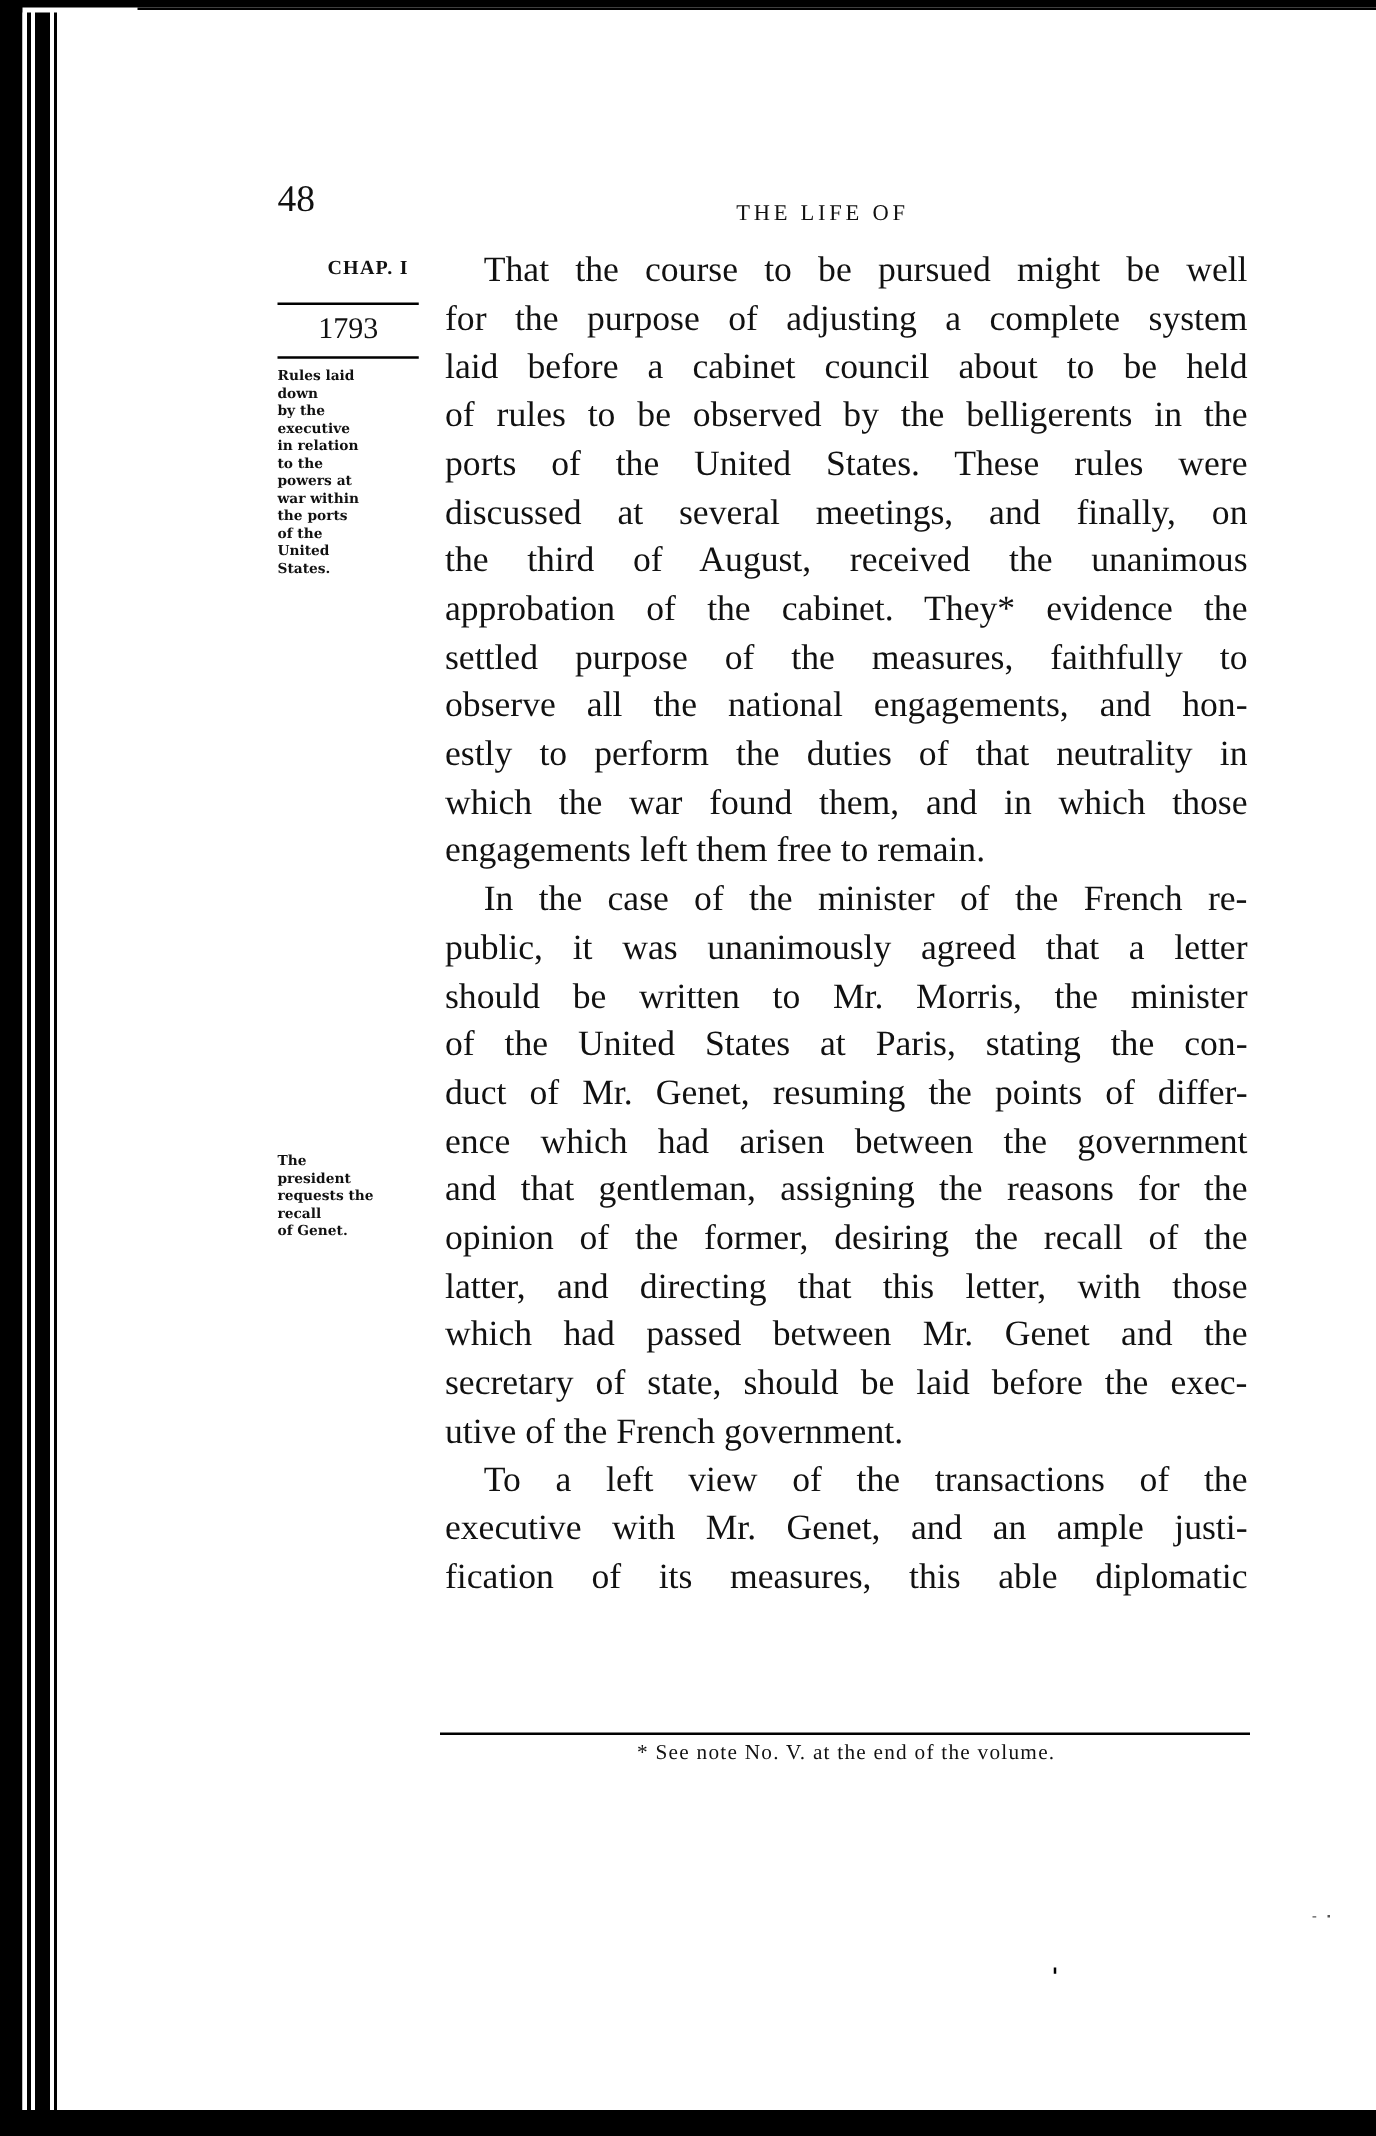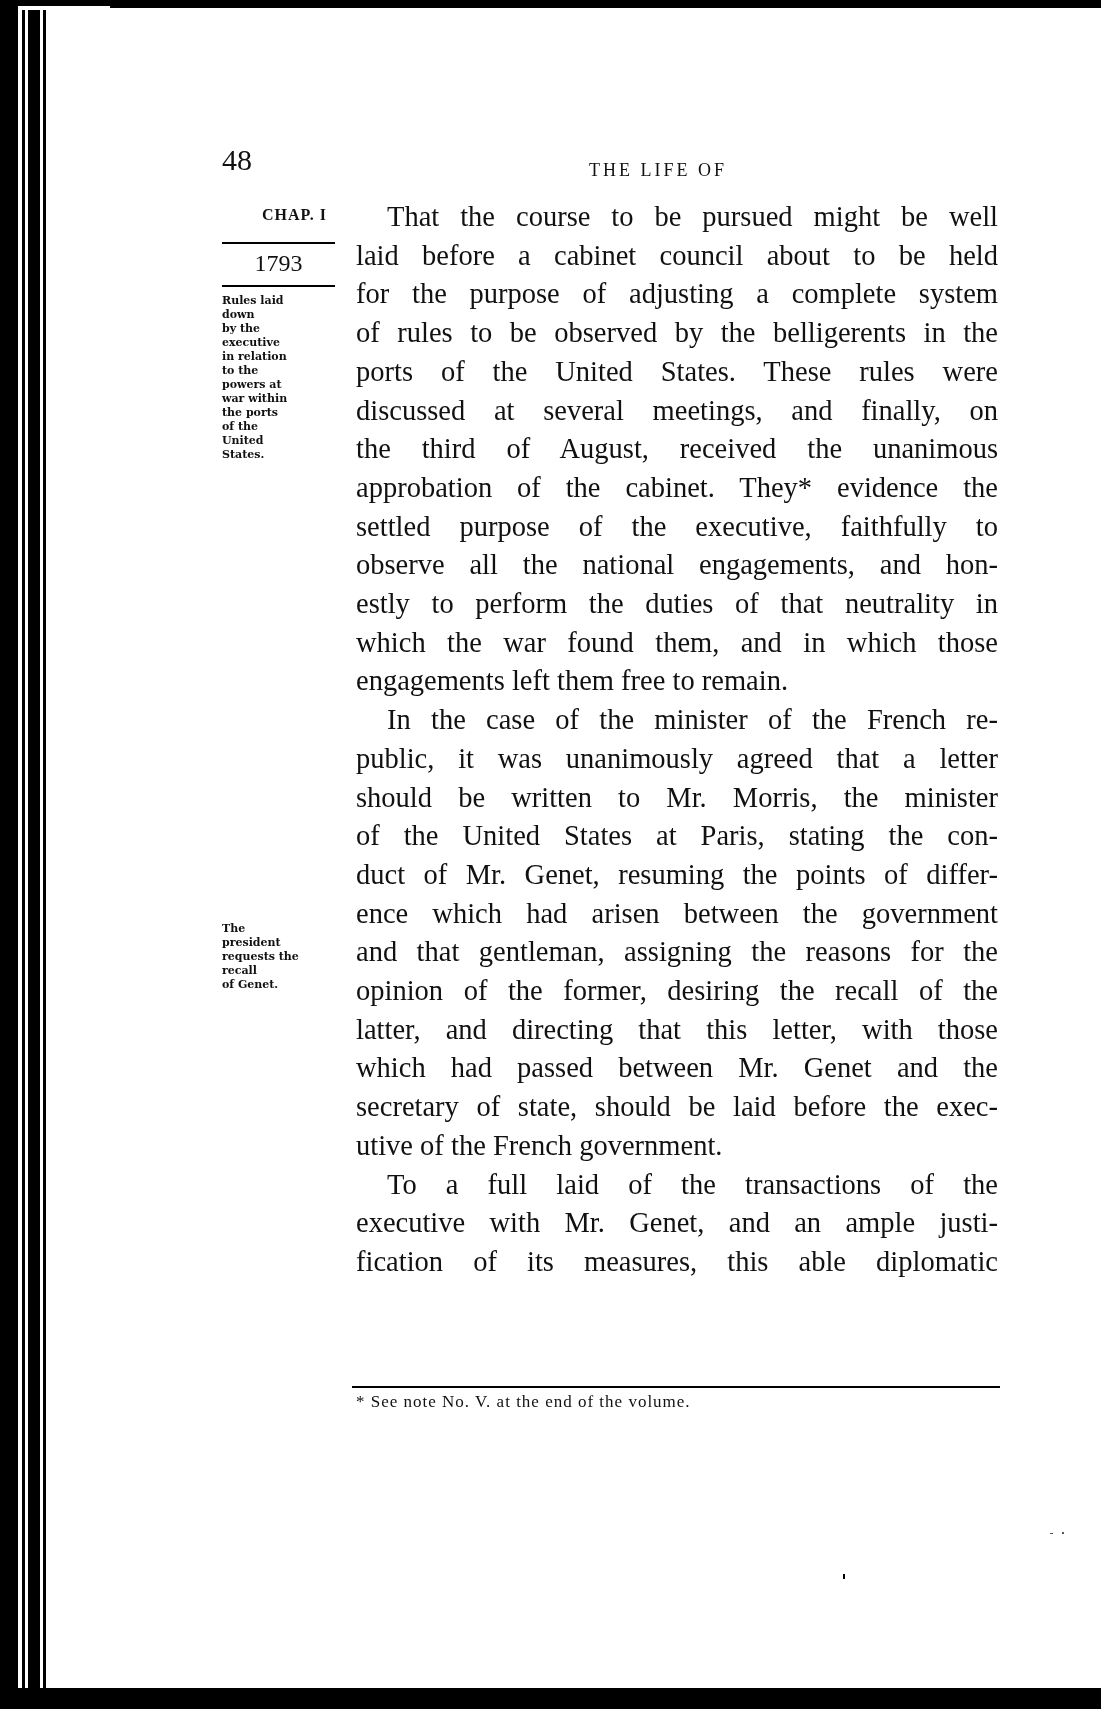--- a/index.html
+++ b/index.html
@@ -56,21 +56,21 @@
 
   .body {
     position:absolute; left:356px; top:198px; width:642px;
     font-size:28.5px; line-height:38.7px; text-align:justify;
   }
   .body .line { display:block; text-align:justify; text-align-last:justify; white-space:nowrap; }
   .body .line.last { text-align-last:left; }
   .body .line.indent { padding-left:31px; }
   .fn-rule { position:absolute; left:352px; top:1386px; width:648px; height:2px; background:#000; }
   .footnote {
-    position:absolute; left:356px; top:1392px; width:642px; font-size:17px; text-align:left;
+    position:absolute; left:356px; top:1392px; width:642px; font-size:17px; text-align:center;
     letter-spacing:1px;
   }
   .speck1 { position:absolute; left:843px; top:1574px; width:2px; height:5px; background:#000; }
   .speck2 { position:absolute; left:1050px; top:1533px; width:3px; height:1px; background:#555; }
   .speck3 { position:absolute; left:1062px; top:1532px; width:2px; height:2px; background:#555; }
 </style>
 </head>
 <body>
 
 <div class="edge-top"></div>
@@ -101,49 +101,49 @@
 States.</div>
 <div class="sidenote sidenote2">The
 president
 requests the
 recall
 of Genet.</div>
 
 <div class="body">
   <div>
     <span class="line indent">That the course to be pursued might be well</span>
+    <span class="line">for the purpose of adjusting a complete system</span>
     <span class="line">laid before a cabinet council about to be held</span>
-    <span class="line">for the purpose of adjusting a complete system</span>
     <span class="line">of rules to be observed by the belligerents in the</span>
     <span class="line">ports of the United States.  These rules were</span>
     <span class="line">discussed at several meetings, and finally, on</span>
     <span class="line">the third of August, received the unanimous</span>
     <span class="line">approbation of the cabinet.  They* evidence the</span>
-    <span class="line">settled purpose of the executive, faithfully to</span>
+    <span class="line">settled purpose of the measures, faithfully to</span>
     <span class="line">observe all the national engagements, and hon-</span>
     <span class="line">estly to perform the duties of that neutrality in</span>
     <span class="line">which the war found them, and in which those</span>
     <span class="line last">engagements left them free to remain.</span>
   </div>
   <div>
     <span class="line indent">In the case of the minister of the French re-</span>
     <span class="line">public, it was unanimously agreed that a letter</span>
     <span class="line">should be written to Mr. Morris, the minister</span>
     <span class="line">of the United States at Paris, stating the con-</span>
     <span class="line">duct of Mr. Genet, resuming the points of differ-</span>
     <span class="line">ence which had arisen between the government</span>
     <span class="line">and that gentleman, assigning the reasons for the</span>
     <span class="line">opinion of the former, desiring the recall of the</span>
     <span class="line">latter, and directing that this letter, with those</span>
     <span class="line">which had passed between Mr. Genet and the</span>
     <span class="line">secretary of state, should be laid before the exec-</span>
     <span class="line last">utive of the French government.</span>
   </div>
   <div>
-    <span class="line indent">To a full laid of the transactions of the</span>
+    <span class="line indent">To a left view of the transactions of the</span>
     <span class="line">executive with Mr. Genet, and an ample justi-</span>
     <span class="line">fication of its measures, this able diplomatic</span>
   </div>
 </div>
 
 <div class="fn-rule"></div>
 <div class="footnote">* See note No. V. at the end of the volume.</div>
 
 <div class="speck1"></div>
 <div class="speck2"></div>

